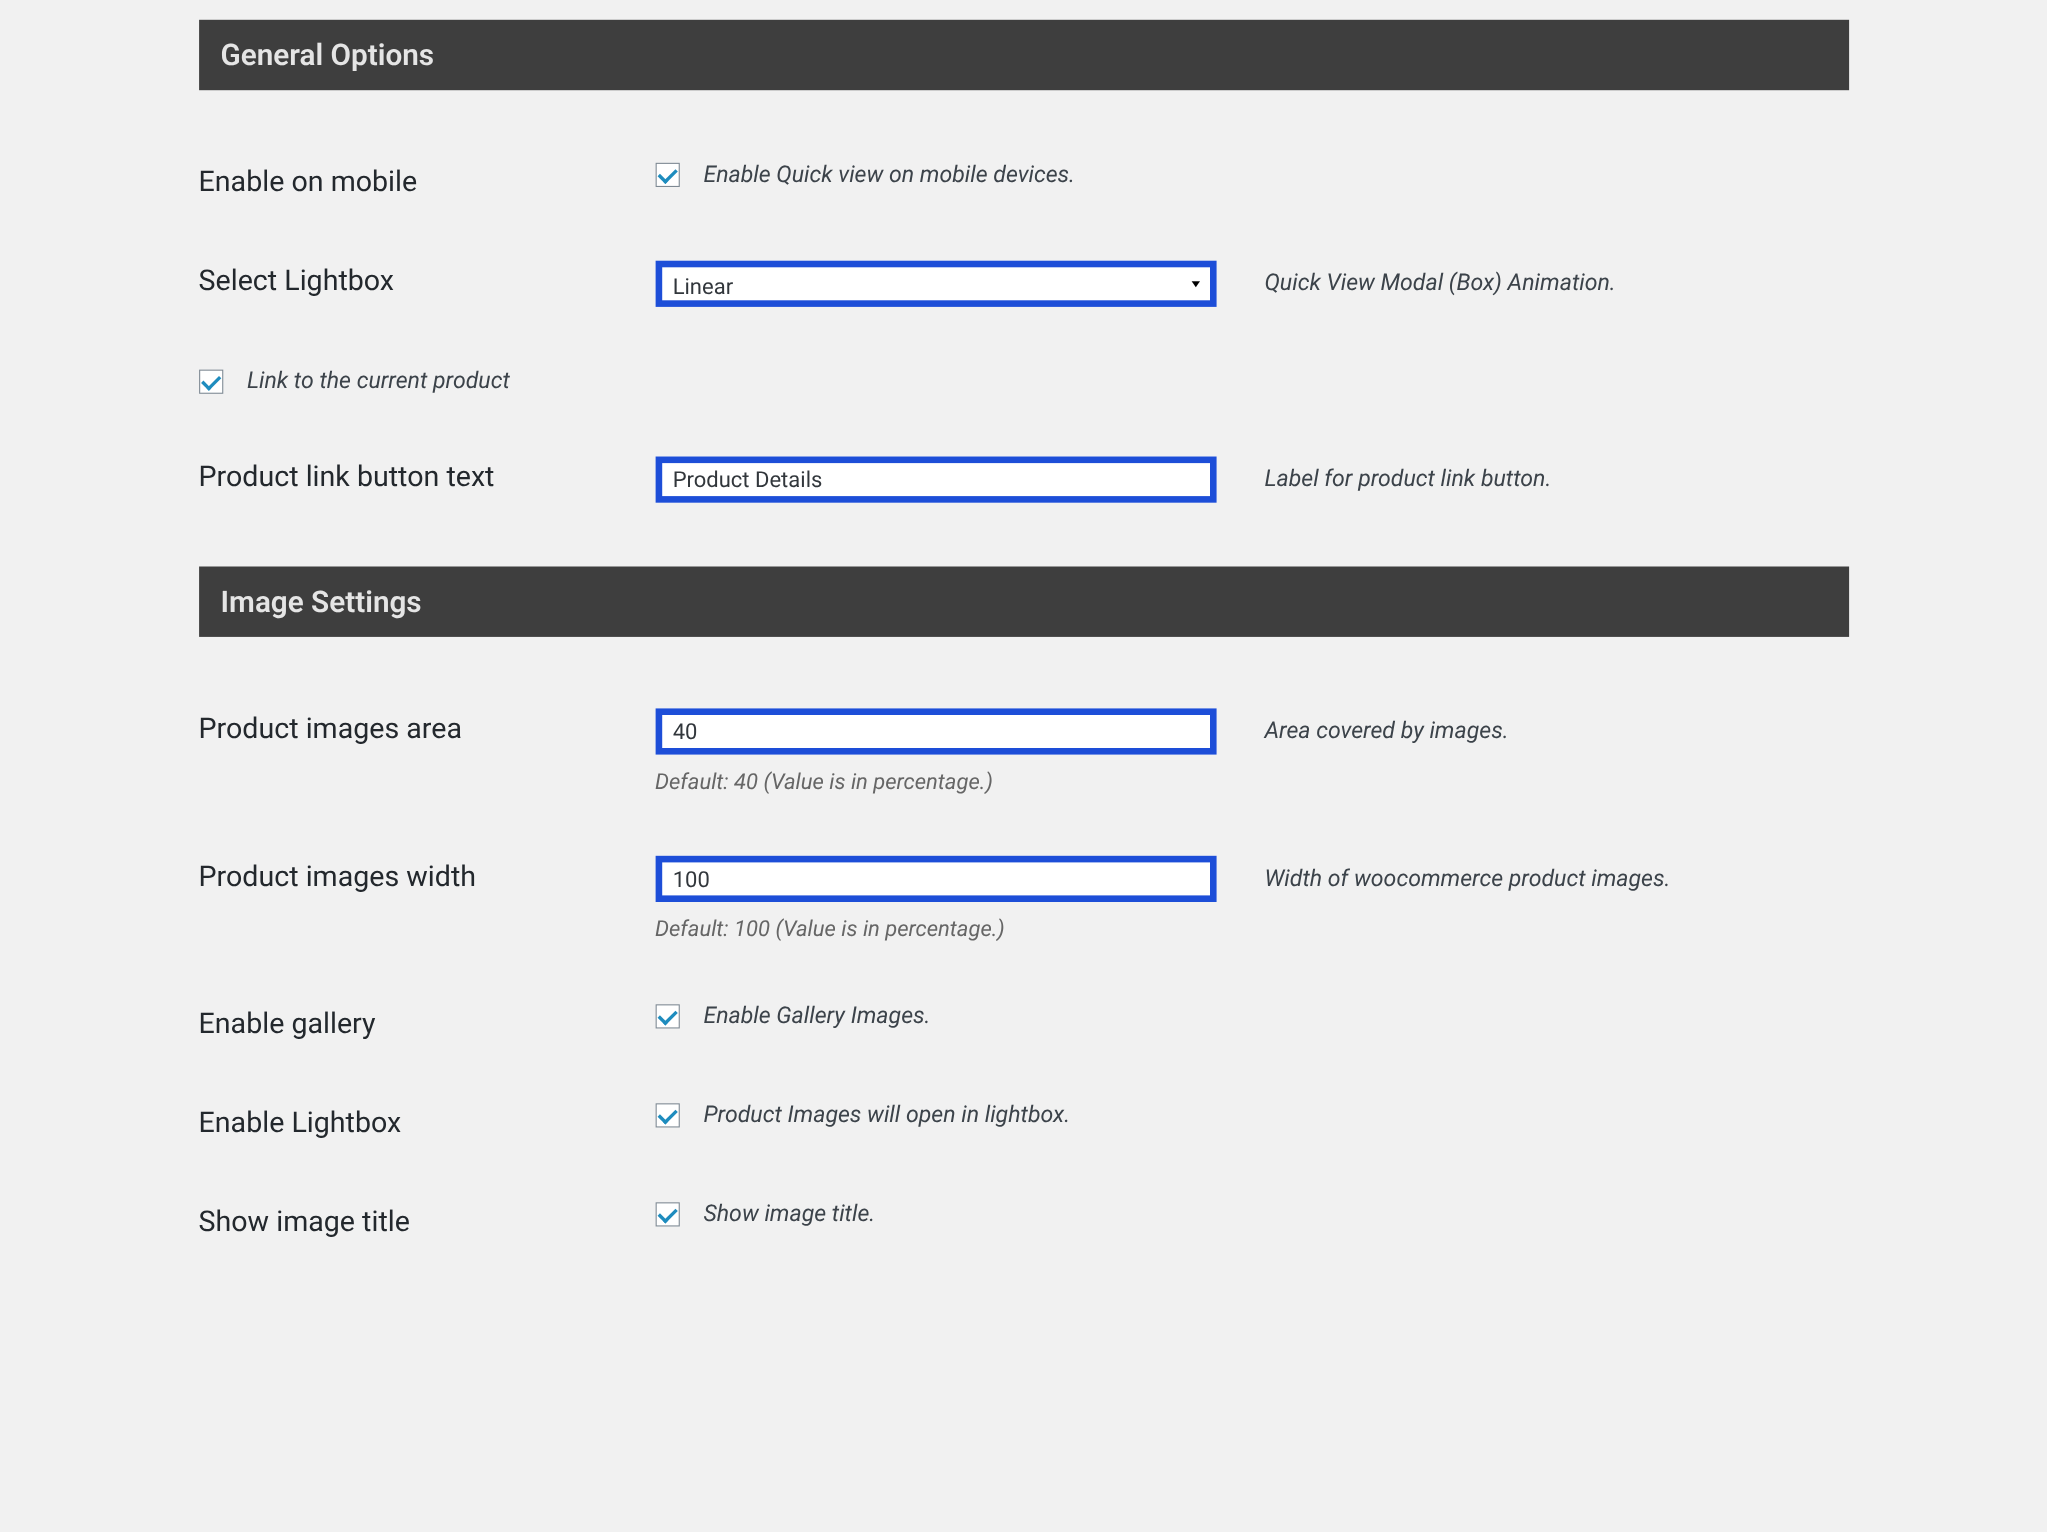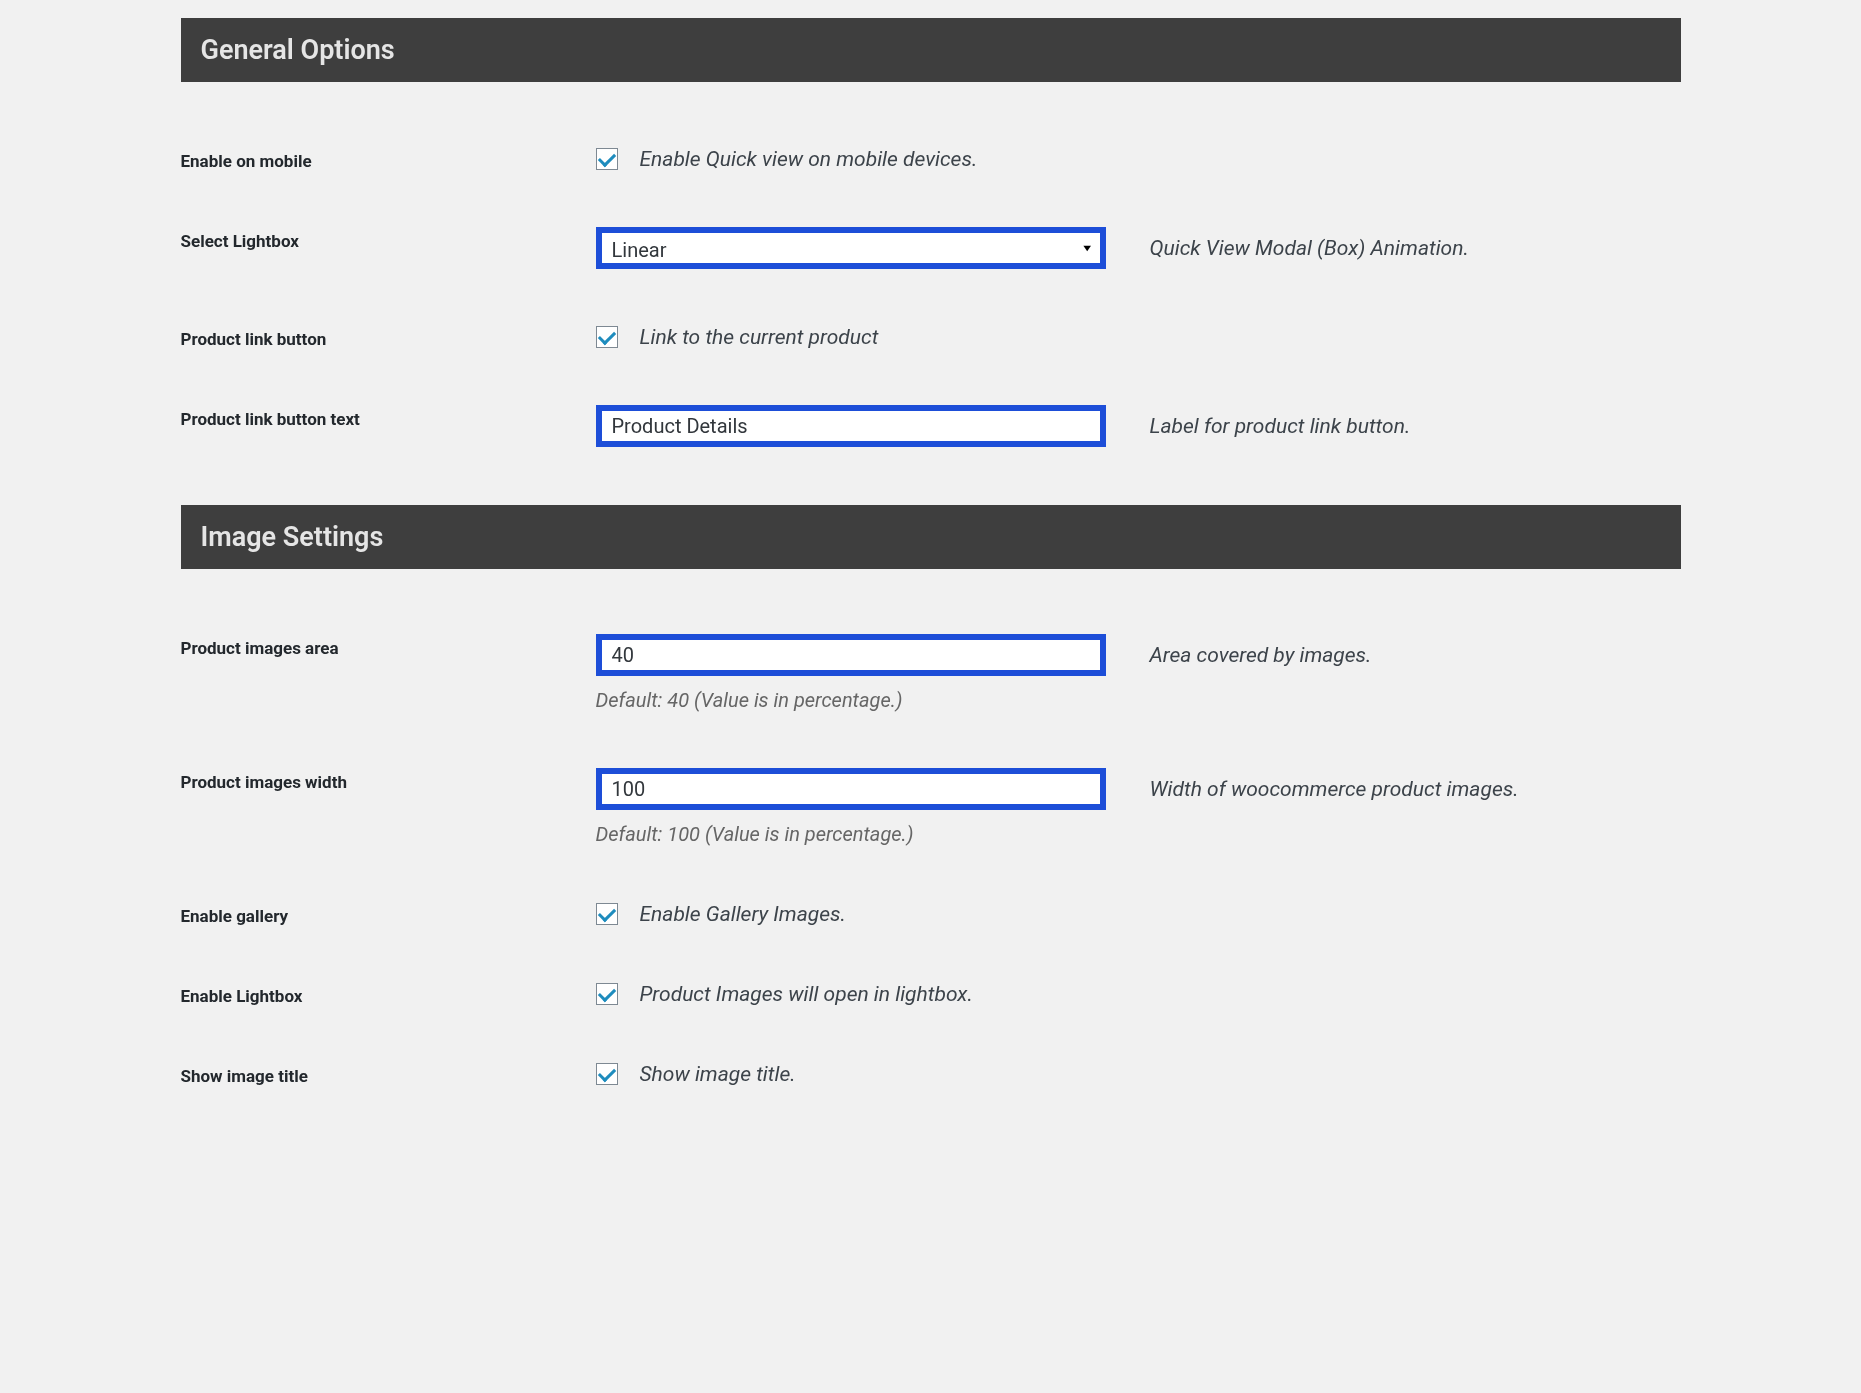--- a/index.html
+++ b/index.html
@@ -33,22 +33,22 @@
       display: flex;
       align-items: flex-start;
       padding: 28px 0;
     }
     .form-row:first-child {
       padding-top: 40px;
     }
     .form-label {
       width: 415px;
       flex-shrink: 0;
-      font-weight: 700;
-      font-size: 17px;
+      font-weight: 400;
+      font-size: 26px;
       color: #23282d;
       padding-top: 4px;
     }
     .form-control-area {
       flex: 1;
     }
     .control-line {
       display: flex;
       align-items: center;
       gap: 22px;
@@ -153,21 +153,20 @@
             <select>
               <option>Linear</option>
             </select>
           </div>
           <span class="side-description">Quick View Modal (Box) Animation.</span>
         </div>
       </div>
     </div>
 
     <div class="form-row">
-      <div class="form-label">Product link button</div>
       <div class="form-control-area">
         <div class="control-line">
           <input type="checkbox" checked="" style="">
           <span class="description-italic">Link to the current product</span>
         </div>
       </div>
     </div>
 
     <div class="form-row">
       <div class="form-label">Product link button text</div>

